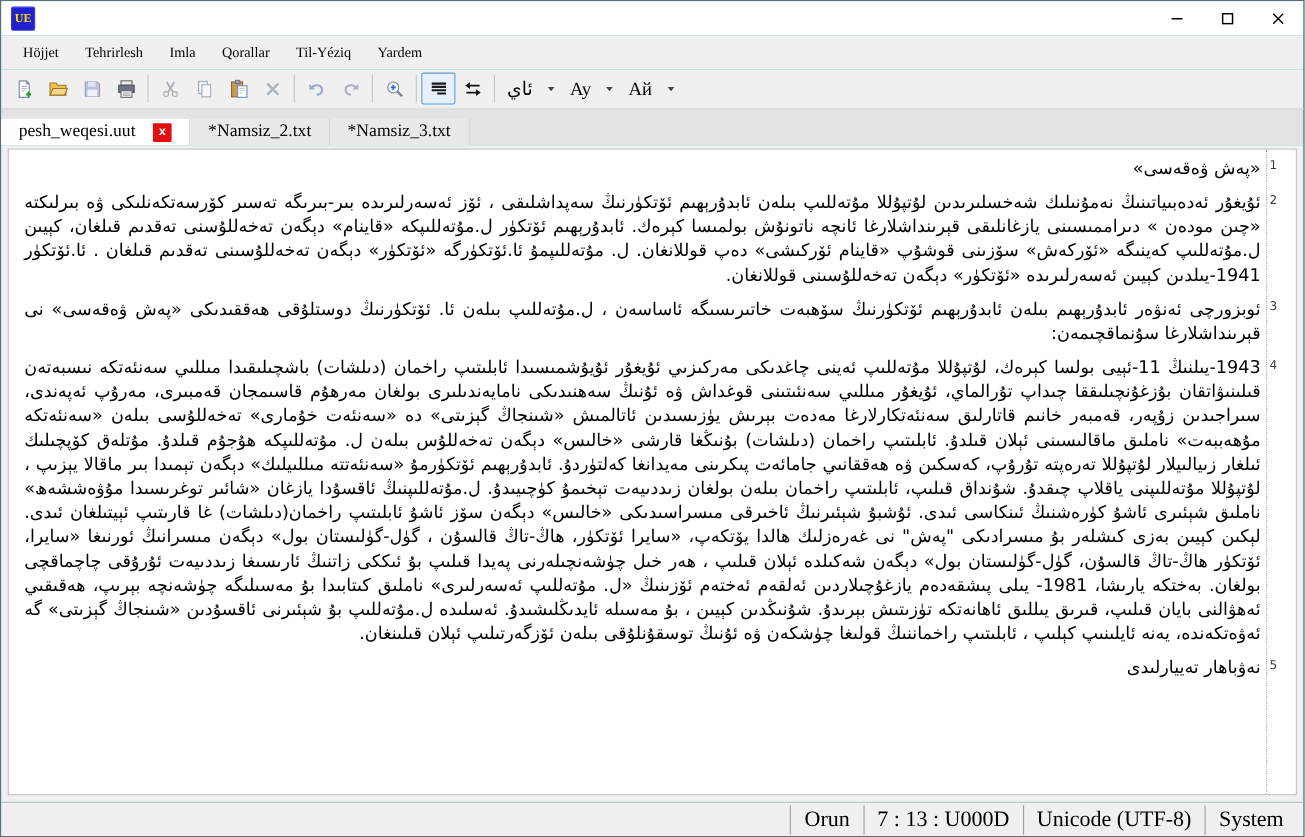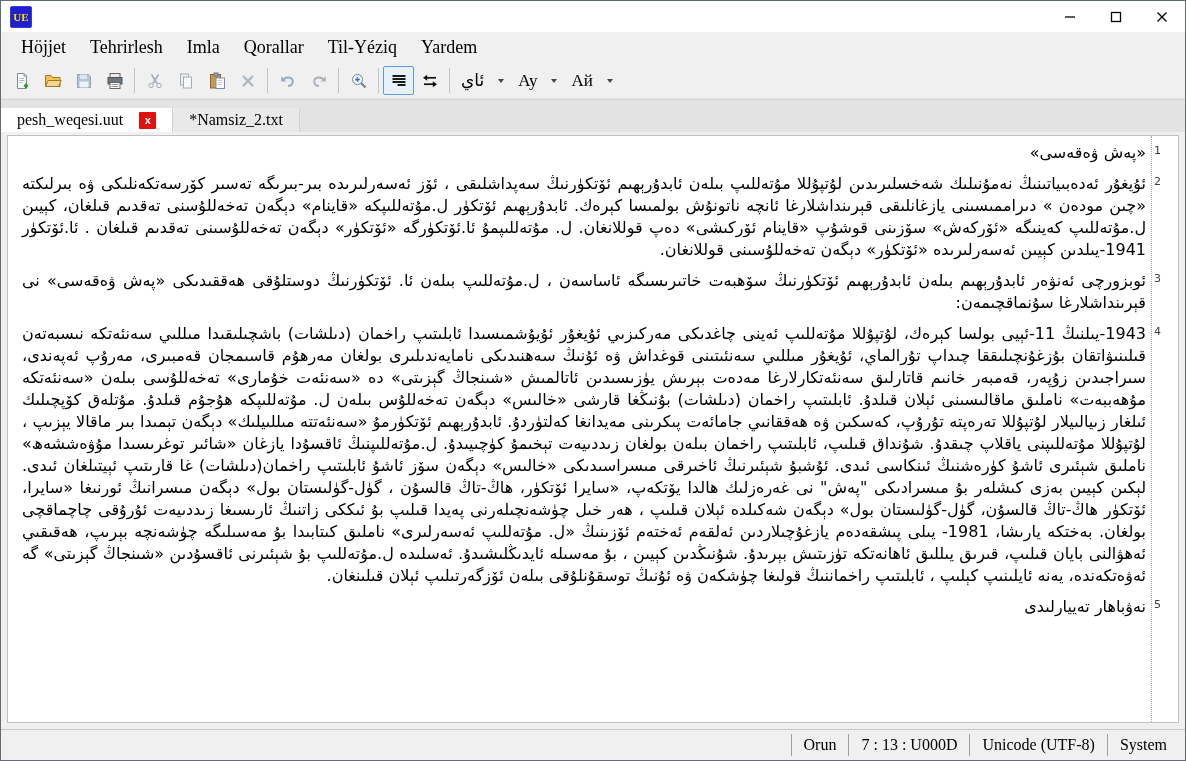--- a/index.html
+++ b/index.html
@@ -11,21 +11,21 @@
   }
   
   .titlebar{height:31px;background:#ffffff;display:flex;align-items:center;padding-left:9px;flex:none;}
   .app-icon{width:20px;height:20px;background:#2020cc;border:1px solid #3a3ae0;border-radius:2px;
     color:#ffdf00;font:bold 11px "Liberation Serif",serif;display:flex;align-items:center;justify-content:center;flex:none;}
   .title-text{margin-left:9px;font-size:13px;color:#111;white-space:nowrap;}
   .win-controls{margin-left:auto;display:flex;height:100%;}
   .win-btn{width:46px;height:100%;display:flex;align-items:center;justify-content:center;}
   
   .menubar{height:31px;background:#f0f0f0;display:flex;align-items:center;padding-left:8px;
-    font-family:"Liberation Serif",serif;font-size:18px;flex:none;}
+    font-family:"Liberation Serif",serif;font-size:13px;flex:none;}
   .menu-item{padding:2px 12px;color:#000;}
   
   .toolbar{height:35px;background:#f0f0f0;display:flex;align-items:center;padding-left:5px;flex:none;border-bottom:1px solid #e2e2e2;}
   .tbtn{width:29px;height:27px;display:flex;align-items:center;justify-content:center;border:1px solid transparent;border-radius:2px;flex:none;}
   .tbtn.selected{border-color:#5e9ad8;background:#e7f1fb;}
   .tsep{width:1px;height:25px;background:#c4c4c4;margin:0 4px;flex:none;}
   .script-btn{display:flex;align-items:center;padding:2px 7px;gap:14px;flex:none;}
   .script-label{font-family:"Liberation Serif","DejaVu Sans",serif;font-size:17px;color:#000;}
   .caret{width:0;height:0;border-left:3.5px solid transparent;border-right:3.5px solid transparent;border-top:4.5px solid #444;}
   
@@ -44,21 +44,21 @@
     text-align:justify;}
   .gutter-line{position:absolute;top:0;bottom:0;right:26px;width:0;border-right:1px dotted #a6a6a6;}
   .para{position:relative;margin:0 0 9px 0;}
   .para:last-child{margin-bottom:0;}
   .lnum{position:absolute;right:-30px;top:2px;width:22px;direction:ltr;text-align:left;
     font-family:"DejaVu Sans",sans-serif;font-size:11px;line-height:14px;color:#3c3c3c;}
   .misspell{text-decoration-style:dashed;text-decoration-color:#f01414;
     text-decoration-thickness:2px;text-underline-offset:4px;}
   
   .statusbar{height:30px;background:#f0f0f0;border-top:1px solid #c6c6c6;display:flex;align-items:center;
-    justify-content:flex-end;font-family:"Liberation Serif",serif;font-size:16px;flex:none;padding-right:6px;}
+    justify-content:flex-end;font-family:"Liberation Serif",serif;font-size:20px;flex:none;padding-right:6px;}
   .status-seg{padding:2px 12px;border-left:1px solid #9f9f9f;color:#000;white-space:nowrap;}
 </style>
 </head>
 <body>
 
 <div id="window">
 
   <div class="titlebar">
     <div class="app-icon">UE</div>
     <div class="win-controls">
@@ -199,20 +199,23 @@
     </div>
 
   <div class="tabbar">
       <div class="tab active">
         <span>pesh_weqesi.uut</span>
         <div class="tab-close">x</div>
       </div>
       <div class="tab">
         <span>*Namsiz_2.txt</span>
       </div>
+      <div class="tab">
+        <span>*Namsiz_3.txt</span>
+      </div>
     </div>
 
   <div class="editor-wrap">
     <div class="editor-panel">
       <div class="gutter-line"></div>
     <div class="para"><span class="lnum">1</span><span><span>«پەش ۋەقەسى»</span></span></div>
         <div class="para"><span class="lnum">2</span><span><span>ئۇيغۇر ئەدەبىياتىنىڭ نەمۇنىلىك </span><span class="misspell">شەخسلىرىدىن</span><span> لۇتپۇللا مۇتەللىپ بىلەن ئابدۇرېھىم ئۆتكۈرنىڭ </span><span class="misspell">سەپداشلىقى</span><span> ، ئۆز ئەسەرلىرىدە بىر-بىرىگە تەسىر كۆرسەتكەنلىكى ۋە بىرلىكتە «چىن مودەن » </span><span class="misspell">دىراممىسىنى</span><span> يازغانلىقى قېرىنداشلارغا ئانچە ناتونۇش بولمىسا كېرەك. ئابدۇرېھىم ئۆتكۈر ل.مۇتەللىپكە «قاينام» دېگەن تەخەللۇسنى تەقدىم قىلغان، كېيىن ل.مۇتەللىپ كەينىگە «ئۆركەش» سۆزىنى قوشۇپ «قاينام ئۆركىشى» دەپ قوللانغان. ل. مۇتەللىپمۇ ئا.ئۆتكۈرگە «ئۆتكۈر» دېگەن تەخەللۇسىنى تەقدىم قىلغان . ئا.ئۆتكۈر 1941-يىلدىن كېيىن ئەسەرلىرىدە «ئۆتكۈر» دېگەن تەخەللۇسىنى قوللانغان.</span></span></div>
         <div class="para"><span class="lnum">3</span><span><span>ئوبزورچى ئەنۋەر ئابدۇرېھىم بىلەن ئابدۇرېھىم ئۆتكۈرنىڭ سۆھبەت خاتىرىسىگە ئاساسەن ، ل.مۇتەللىپ بىلەن ئا. ئۆتكۈرنىڭ دوستلۇقى ھەققىدىكى «پەش ۋەقەسى» نى قېرىنداشلارغا سۇنماقچىمەن:</span></span></div>
         <div class="para"><span class="lnum">4</span><span><span>1943-يىلنىڭ 11-ئېيى بولسا كېرەك، لۇتپۇللا مۇتەللىپ ئەينى چاغدىكى مەركىزىي ئۇيغۇر ئۇيۇشمىسىدا </span><span class="misspell">ئابلىتىپ</span><span> راخمان (دىلشات) باشچىلىقىدا مىللىي سەنئەتكە نىسبەتەن قىلىنىۋاتقان بۇزغۇنچىلىققا چىداپ تۇرالماي، ئۇيغۇر مىللىي سەنئىتىنى قوغداش ۋە ئۇنىڭ سەھنىدىكى </span><span class="misspell">نامايەندىلىرى</span><span> بولغان مەرھۇم قاسىمجان قەمبىرى، </span><span class="misspell">مەرۇپ</span><span> ئەپەندى، سىراجىدىن </span><span class="misspell">زۇپەر</span><span>، </span><span class="misspell">قەمبەر</span><span> خانىم قاتارلىق سەنئەتكارلارغا مەدەت بېرىش يۈزىسىدىن ئاتالمىش «شىنجاڭ گېزىتى» دە «سەنئەت خۇمارى» تەخەللۇسى بىلەن «سەنئەتكە مۇھەببەت» ناملىق ماقالىسىنى ئېلان قىلدۇ. </span><span class="misspell">ئابلىتىپ</span><span> راخمان (دىلشات) بۇنىڭغا قارشى «خالىس» دېگەن تەخەللۇس بىلەن ل. مۇتەللىپكە ھۇجۇم قىلدۇ. مۇتلەق كۆپچىلىك ئىلغار زىيالىيلار لۇتپۇللا تەرەپتە تۇرۇپ، كەسكىن ۋە ھەققانىي جامائەت </span><span class="misspell">پىكرىنى</span><span> مەيدانغا كەلتۈردۇ. ئابدۇرېھىم </span><span class="misspell">ئۆتكۈرمۇ</span><span> «سەنئەتتە مىللىيلىك» دېگەن تېمىدا بىر </span><span class="misspell">ماقالا</span><span> يېزىپ ، لۇتپۇللا مۇتەللىپنى ياقلاپ چىقدۇ. شۇنداق قىلىپ، </span><span class="misspell">ئابلىتىپ</span><span> راخمان بىلەن بولغان زىددىيەت تېخىمۇ كۈچىيىدۇ. ل.مۇتەللىپنىڭ ئاقسۇدا يازغان «شائىر توغرىسىدا مۇۋەششەھ» ناملىق شېئىرى ئاشۇ كۈرەشنىڭ ئىنكاسى ئىدى. ئۇشبۇ شېئىرنىڭ ئاخىرقى مىسراسىدىكى «خالىس» دېگەن سۆز ئاشۇ </span><span class="misspell">ئابلىتىپ</span><span> راخمان(دىلشات) </span><span class="misspell">غا</span><span> قارىتىپ ئېيتىلغان ئىدى. لېكىن كېيىن بەزى كىشلەر بۇ مىسرادىكى "پەش" نى غەرەزلىك ھالدا يۆتكەپ، «سايرا ئۆتكۈر، ھاڭ-تاڭ قالسۇن ، گۈل-گۈلىستان بول» دېگەن مىسرانىڭ ئورنىغا «سايرا، ئۆتكۈر ھاڭ-تاڭ قالسۇن، گۈل-گۈلىستان بول» دېگەن شەكىلدە ئېلان قىلىپ ، ھەر خىل چۈشەنچىلەرنى پەيدا قىلىپ بۇ ئىككى زاتنىڭ ئارىسىغا زىددىيەت ئۇرۇقى </span><span class="misspell">چاچماقچى</span><span> بولغان. بەختكە يارىشا، 1981- يىلى </span><span class="misspell">پىشقەدەم</span><span> يازغۇچىلاردىن ئەلقەم ئەختەم ئۆزىنىڭ «ل. مۇتەللىپ ئەسەرلىرى» ناملىق كىتابىدا بۇ مەسىلىگە چۈشەنچە بېرىپ، ھەقىقىي ئەھۋالنى بايان قىلىپ، قىرىق يىللىق ئاھانەتكە تۈزىتىش بېرىدۇ. شۇنىڭدىن كېيىن ، بۇ مەسىلە ئايدىڭلىشىدۇ. ئەسلىدە ل.مۇتەللىپ بۇ شېئىرنى ئاقسۇدىن «شىنجاڭ گېزىتى» </span><span class="misspell">گە</span><span> ئەۋەتكەندە، يەنە ئايلىنىپ كېلىپ ، </span><span class="misspell">ئابلىتىپ</span><span> راخماننىڭ قولىغا چۈشكەن ۋە ئۇنىڭ توسقۇنلۇقى بىلەن ئۆزگەرتىلىپ ئېلان قىلىنغان.</span></span></div>
         <div class="para"><span class="lnum">5</span><span><span>نەۋباھار تەييارلىدى</span></span></div>

